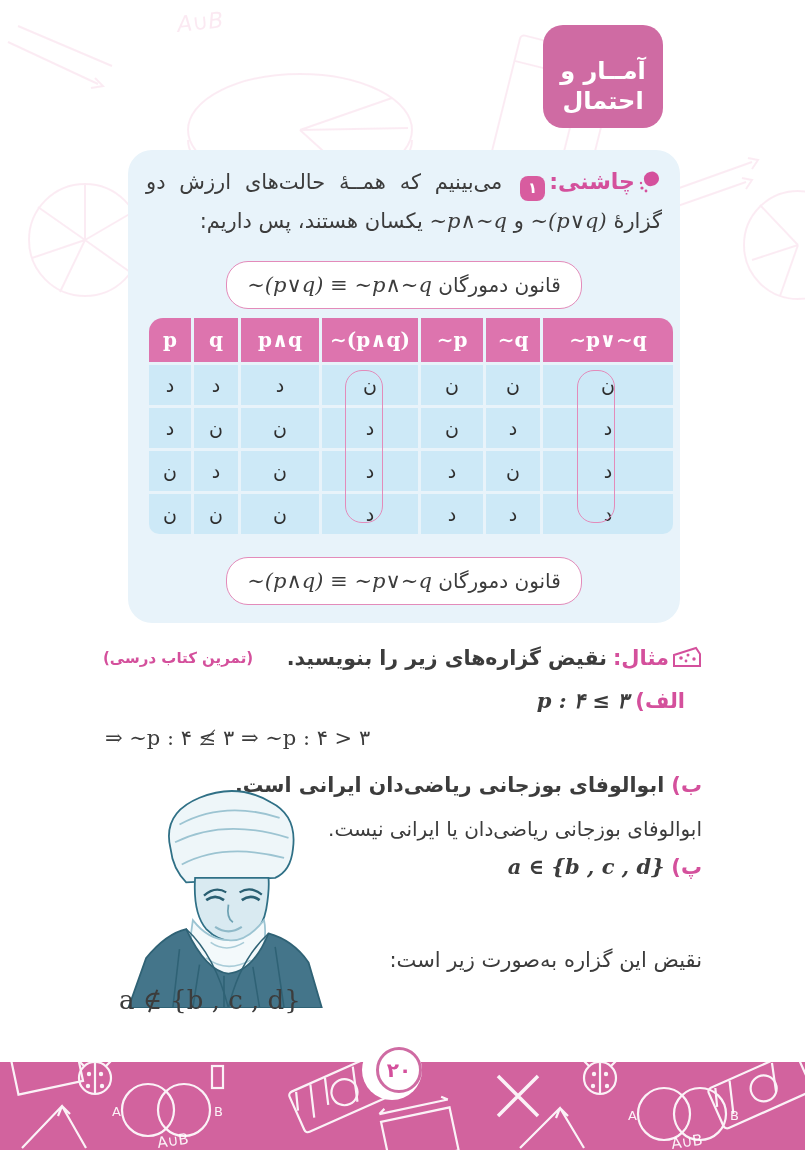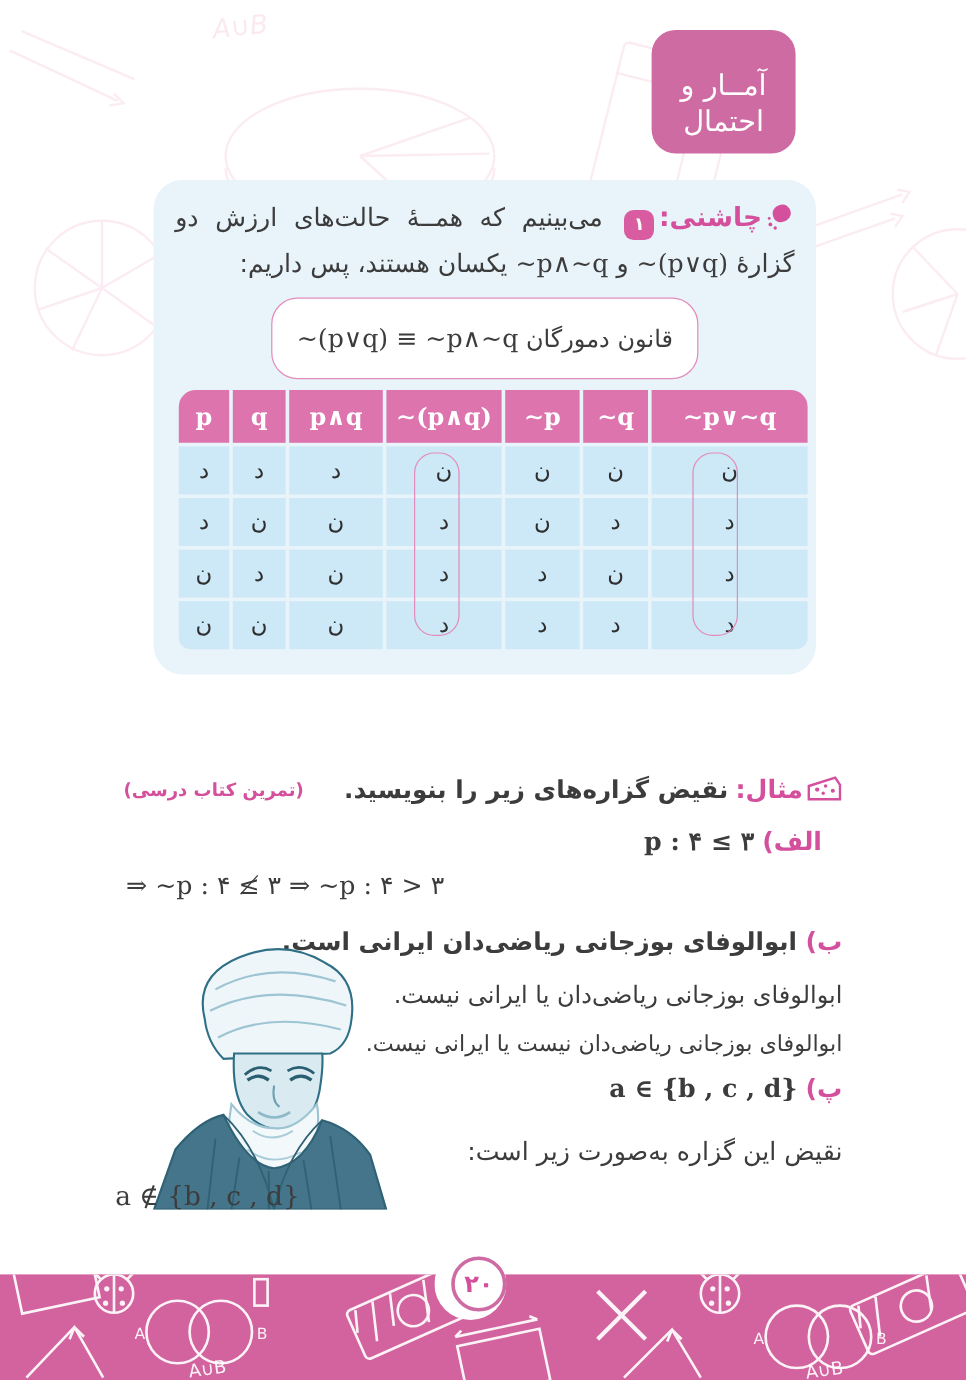--- a/index.html
+++ b/index.html
@@ -7,36 +7,36 @@
        font-family:"DejaVu Sans",sans-serif;color:#3c3c3c;position:relative;}
   .page{position:absolute;inset:0;width:805px;height:1150px;}
 
   
   .top-doodles{position:absolute;top:0;left:0;pointer-events:none;}
   .footer{position:absolute;left:0;bottom:0;width:805px;height:88px;background:#d2639e;}
   .footer svg{position:absolute;inset:0;}
 
   
   .badge{position:absolute;left:543px;top:25px;width:120px;height:103px;background:#cf6ba3;
-         border-radius:20px;color:#ffffff;font-weight:normal;text-align:center;
+         border-radius:20px;color:#ffffff;font-weight:bold;text-align:center;
          display:flex;flex-direction:column;justify-content:flex-end;padding-bottom:12px;box-sizing:border-box;}
   .badge .l1{font-size:24px;line-height:30px;}
   .badge .l2{font-size:24px;line-height:30px;}
 
   
   .note-box{position:absolute;left:128px;top:150px;width:552px;box-sizing:border-box;
             background:#e8f3fa;border-radius:24px;padding:12px 18px 12px 18px;direction:rtl;}
   .note-box p{margin:0;font-size:21px;line-height:39px;text-align:justify;}
   .chashni-label{color:#d4509c;font-weight:bold;font-size:22px;}
   .num-badge{display:inline-flex;align-items:center;justify-content:center;width:25px;height:25px;
              border-radius:8px;background:#d85c9f;color:#fff;font-weight:bold;font-size:15px;
              vertical-align:-4px;margin:0 4px;}
-  .math{font-family:"DejaVu Serif",serif;direction:ltr;unicode-bidi:isolate;}
-  .law-pill{width:fit-content;margin:8px auto 6px auto;background:#ffffff;border:1.4px solid #e38bba;
-            border-radius:22px;padding:16px 20px;font-size:20px;line-height:34px;white-space:nowrap;}
+  .math{font-family:"DejaVu Serif",serif;direction:ltr;unicode-bidi:isolate;font-style:italic;}
+  .law-pill{width:fit-content;margin:20px auto 6px auto;background:#ffffff;border:1.4px solid #e38bba;
+            border-radius:22px;padding:6px 20px;font-size:20px;line-height:34px;white-space:nowrap;}
   .law-pill .math{font-size:21px;}
 
   
   .table-wrap{position:relative;width:516px;margin:6px auto 6px auto;direction:ltr;}
   table.truth{border-collapse:separate;border-spacing:3px;table-layout:fixed;width:516px;}
   table.truth th{background:#dd74ae;color:#fff;font-family:"DejaVu Serif",serif;font-weight:bold;
                  font-size:20px;height:42px;text-align:center;}
   table.truth td{background:#cde9f7;color:#2f2f2f;font-size:19px;height:38px;text-align:center;}
   table.truth th:nth-child(1),table.truth td:nth-child(1){width:40px;}
   table.truth th:nth-child(2),table.truth td:nth-child(2){width:42px;}
@@ -63,22 +63,22 @@
   .part-label{color:#d4509c;font-weight:bold;font-size:21px;}
   .bold-math{font-weight:bold;}
   .derivation{position:absolute;left:105px;top:726px;direction:ltr;
               font-family:"DejaVu Serif",serif;font-size:21px;}
   .part-b{position:absolute;right:103px;top:768px;direction:rtl;text-align:right;}
   .part-b .stmt{font-weight:bold;font-size:20.5px;line-height:34px;margin-bottom:10px;}
   .part-b .neg1{font-size:20px;line-height:34px;margin-bottom:8px;}
   .part-b .neg2{font-size:18.5px;line-height:34px;margin-bottom:6px;}
   .part-c-line{direction:rtl;font-size:21px;}
   .neg-note{position:absolute;right:103px;top:948px;direction:rtl;font-size:21px;}
-  .neg-math{position:absolute;left:96px;top:985px;direction:ltr;
-            font-family:"DejaVu Serif",serif;font-size:22px;}
+  .neg-math{position:absolute;left:119px;top:985px;direction:ltr;
+            font-family:"DejaVu Serif",serif;font-size:26px;}
 
   
   .portrait{position:absolute;left:112px;top:780px;width:224px;height:228px;}
 
   
   .page-circle{position:absolute;left:362px;top:1040px;width:60px;height:60px;border-radius:50%;
                background:#ffffff;display:flex;align-items:center;justify-content:flex-end;z-index:5;}
   .page-circle .inner{width:46px;height:46px;border-radius:50%;border:3.5px solid #cf6ba3;
                display:flex;align-items:center;justify-content:center;box-sizing:border-box;}
   .page-circle .num{color:#d4509c;font-weight:bold;font-size:20px;line-height:1;}
@@ -192,20 +192,24 @@
               <td>د</td>
               <td>د</td>
             </tr>
           </tbody>
       </table>
       <div class="capsule c4"></div>
       <div class="capsule c7"></div>
     </div>
 
 
+    <div class="law-pill">
+      <span>قانون دمورگان</span>
+      <span class="math">∼(p∧q) ≡ ∼p∨∼q</span>
+    </div>
   </div>
 
   <div class="example-row">
     <svg class="icon-svg" width="30" height="24" viewBox="0 0 30 24">
       <path d="M2,9 L24,2 L28,8 L28,20 L2,20 Z" fill="#ffffff" stroke="#d4509c" stroke-width="2"></path>
       <circle cx="9" cy="12" r="1.8" fill="#d4509c"></circle>
         <circle cx="16" cy="9" r="1.5" fill="#d4509c"></circle>
       <circle cx="14" cy="15" r="1.4" fill="#d4509c"></circle>
         <circle cx="22" cy="13" r="1.7" fill="#d4509c"></circle>
     </svg>
@@ -219,21 +223,20 @@
     <span class="math bold-math">p : ۴ ≤ ۳</span>
   </div>
   <div class="derivation">⇒ ∼p : ۴ ≰ ۳  ⇒ ∼p : ۴ &gt; ۳</div>
 
   <div class="part-b">
     <div class="stmt">
       <span class="part-label">ب)</span>
       <span>ابوالوفای بوزجانی ریاضی‌دان ایرانی است.</span>
     </div>
     <div class="neg1">ابوالوفای بوزجانی ریاضی‌دان یا ایرانی نیست.</div>
-    <div class="neg2">ابوالوفای بوزجانی ریاضی‌دان نیست یا ایرانی نیست.</div>
     <div class="part-c-line">
       <span class="part-label">پ)</span>
       <span class="math bold-math">a ∈ {b , c , d}</span>
     </div>
   </div>
 
   <svg class="portrait" viewBox="0 0 200 205">
     <g stroke="#2f7086" stroke-width="1.6" fill="none">
       <path d="M52,62 Q44,30 78,16 Q112,2 142,20 Q166,32 162,62 Q160,82 146,88 L66,92 Q54,80 52,62 Z" fill="#eef6f9"></path>
       <path d="M60,40 Q100,18 150,34 M56,56 Q100,34 158,52 M62,76 Q100,56 154,70" stroke="#9cc4d2"></path>

